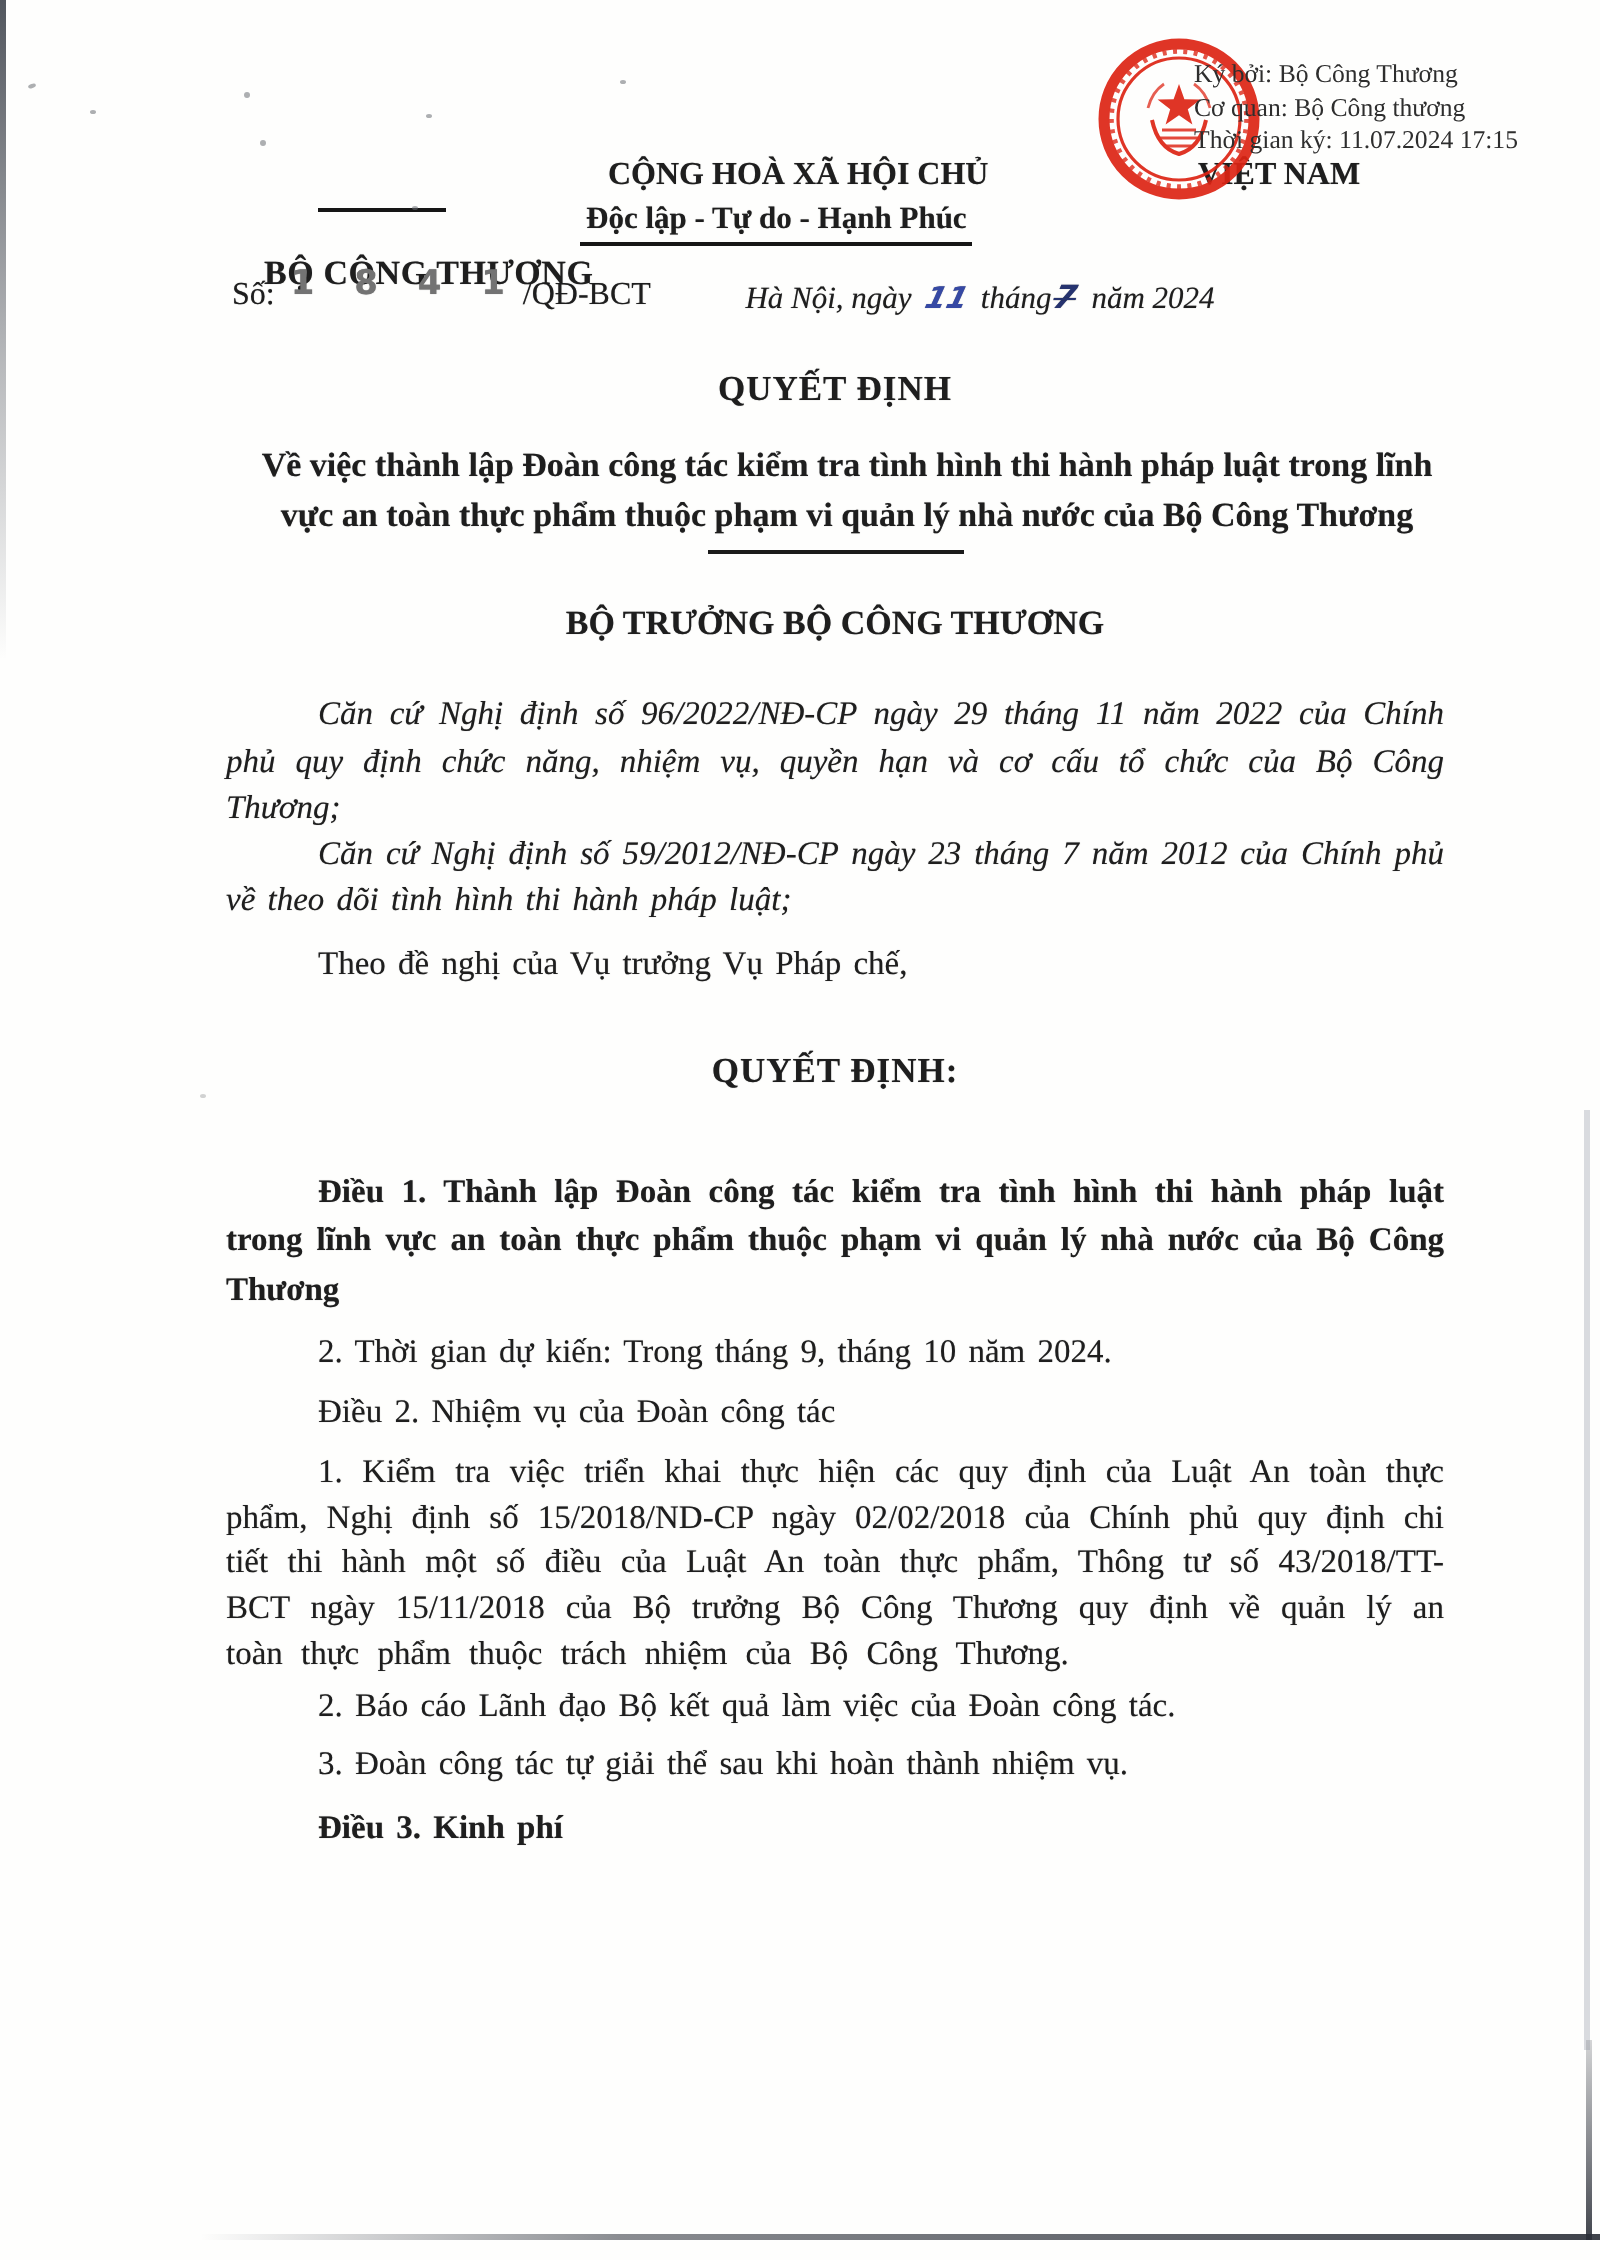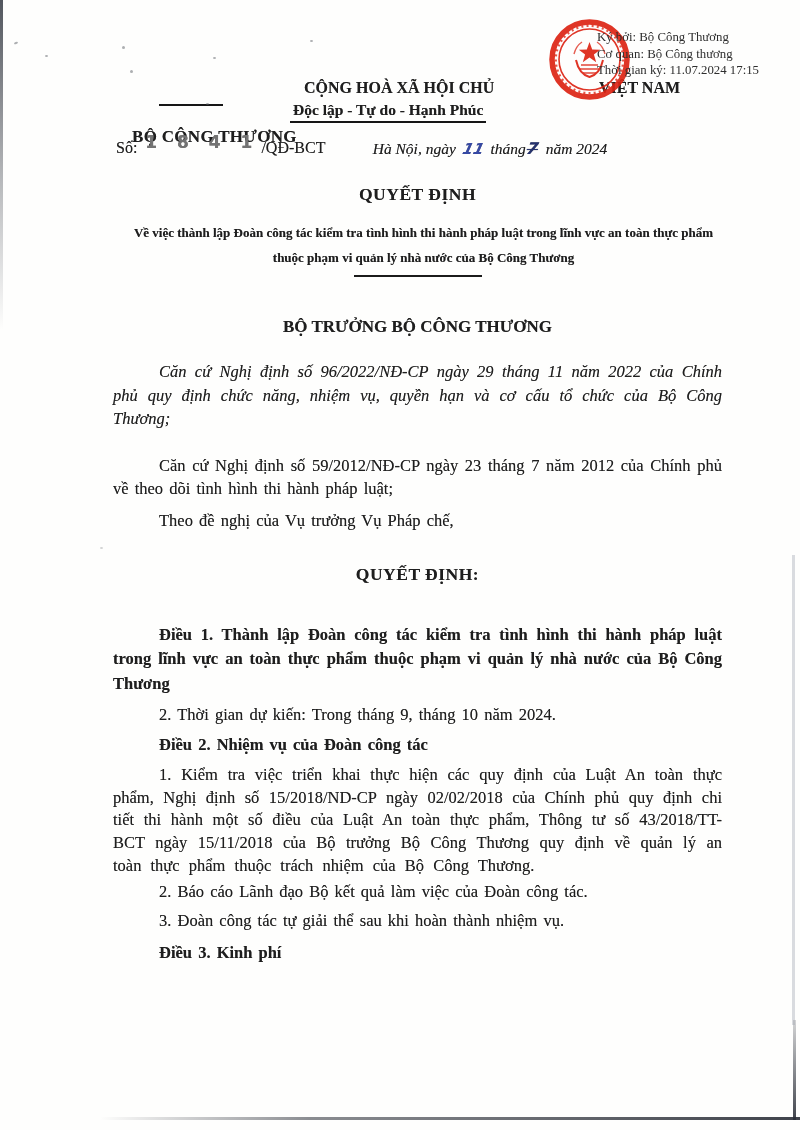--- a/index.html
+++ b/index.html
@@ -33,33 +33,33 @@
     text-decoration:line-through;text-decoration-thickness:1px;}
   .seal{position:absolute;left:548px;top:18px;width:83px;height:83px;opacity:.92;}
   .sig-block{position:absolute;left:597px;top:29px;width:230px;
     font-size:12.8px;line-height:16.5px;color:#2e2e2e;white-space:nowrap;}
 
   
   .body-col{position:absolute;left:113px;top:170px;width:609px;font-size:16.5px;line-height:23.2px;}
   .center{text-align:center;}
   .bold{font-weight:bold;}
   .doc-type{margin-top:13px;font-size:17.5px;letter-spacing:.5px;}
-  .doc-title{margin-top:15px;font-size:13px;line-height:24.5px;margin-left:12px;}
+  .doc-title{margin-top:15px;font-size:17px;line-height:24.5px;margin-left:12px;}
   .title-divider{width:128px;height:2px;background:#1b1b1b;margin:5px auto 0;}
-  .authority{margin-top:38px;font-size:17px;}
+  .authority{margin-top:23px;font-size:17px;}
   p{margin:0;}
   .para{ text-align:justify;text-indent:46px;word-spacing:2px; }
   .pre1{margin-top:22px;font-style:italic;}
-  .pre2{margin-top:24px;}
+  .pre2{margin-top:0;font-style:italic;}
   .pre3{margin-top:9px;}
   .decides{margin-top:30px;font-size:17.5px;letter-spacing:.5px;}
   .art1-head{margin-top:37px;font-weight:bold;line-height:24.5px;}
   .a1i1{margin-top:11px;line-height:23.5px;}
   .a1i2{margin-top:7px;}
-  .art2-head{margin-top:6px;font-weight:bold;}
+  .art2-head{margin-top:6px;font-weight:normal;}
   .a2i1{margin-top:8px;line-height:22.8px;word-spacing:5px;}
   .a2i2{margin-top:2px;}
   .a2i3{margin-top:6px;}
   .art3-head{margin-top:9px;font-weight:bold;}
 
   
   .edge-left{position:absolute;left:0;top:0;width:3px;height:330px;
     background:linear-gradient(180deg,rgba(52,57,66,.85),rgba(52,57,66,.35) 55%,rgba(52,57,66,0));}
   .edge-bottom{position:absolute;left:100px;right:0;top:1117px;height:3px;
     background:linear-gradient(90deg,rgba(43,47,56,0),rgba(43,47,56,.55) 30%,rgba(43,47,56,.9));}

